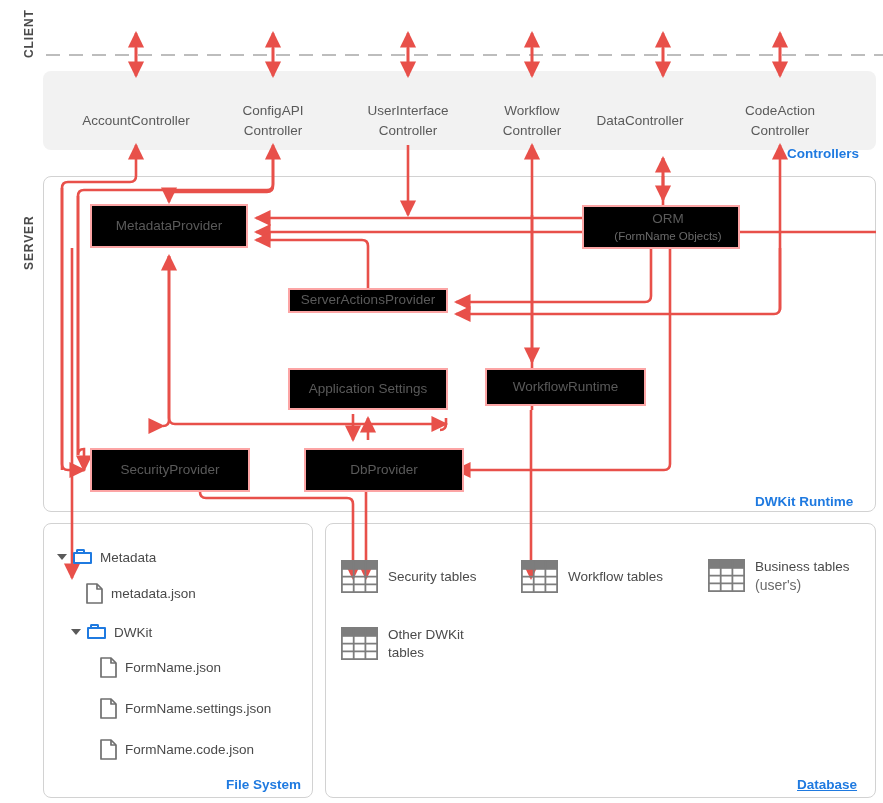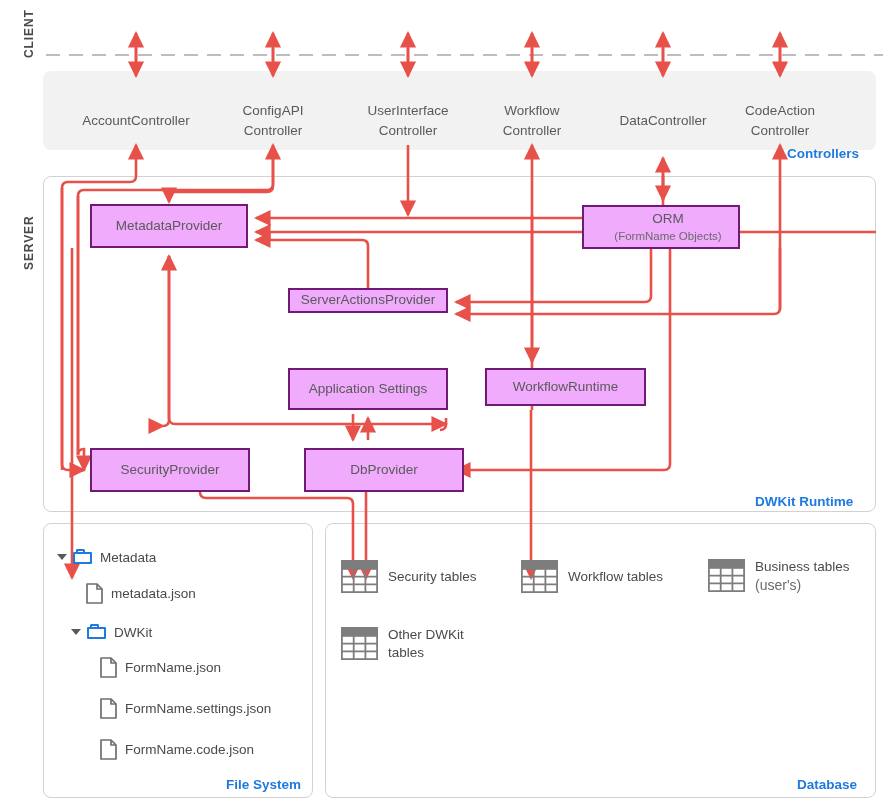--- a/index.html
+++ b/index.html
@@ -45,22 +45,22 @@
     color:#5a5a5a;
     line-height:1.45;
     white-space:nowrap;
     transform:translateX(-50%);
   }
 
   
   .bbox{
     position:absolute;
     box-sizing:border-box;
-    border:2px solid #701a75;
-    background:#f0abfc;
+    border:2px solid #fca5a5;
+    background:#000000;
     display:flex;
     flex-direction:column;
     align-items:center;
     justify-content:center;
     color:#5a5a5a;
     font-size:13.5px;
     line-height:1.25;
     z-index:6;
   }
   .bbox .sub{font-size:11.5px;color:#6a6a6a;margin-top:1px;}
@@ -127,36 +127,36 @@
     <div>Controller</div>
   </div>
   <div class="ctl" style="left:408px;top:101px;">
     <div>UserInterface</div>
     <div>Controller</div>
   </div>
   <div class="ctl" style="left:532px;top:101px;">
     <div>Workflow</div>
     <div>Controller</div>
   </div>
-  <div class="ctl" style="left:663px;top:111px;">
+  <div class="ctl" style="left:640px;top:111px;">
     <div>DataController</div>
   </div>
   <div class="ctl" style="left:780px;top:101px;">
     <div>CodeAction</div>
     <div>Controller</div>
   </div>
 
   <div class="panel panel-outline" style="left:43px;top:176px;width:833px;height:336px;"></div>
   <div class="panel-tag" style="left:755px;top:494px;">DWKit Runtime</div>
 
   <div class="panel panel-outline" style="left:43px;top:523px;width:270px;height:275px;"></div>
   <div class="panel-tag" style="left:226px;top:777px;">File System</div>
 
   <div class="panel panel-outline" style="left:325px;top:523px;width:551px;height:275px;"></div>
-  <div class="panel-tag" style="left:797px;top:777px;">Database</div>
+  <div class="panel-tag" style="left:797px;top:777px;text-decoration:underline;">Database</div>
 
   <svg id="arrows" viewBox="0 0 883 803">
     <defs>
       <marker id="ah" markerWidth="7" markerHeight="7" refX="5.6" refY="3.5" orient="auto" markerUnits="strokeWidth">
         <path d="M0,0.4 L6.4,3.5 L0,6.6 z" fill="#e8504a"></path>
       </marker>
     </defs>
     <g fill="none" stroke="#e8504a" stroke-width="2.6" marker-end="url(#ah)">
 
       <path d="M136,62 L136,33"></path>    

